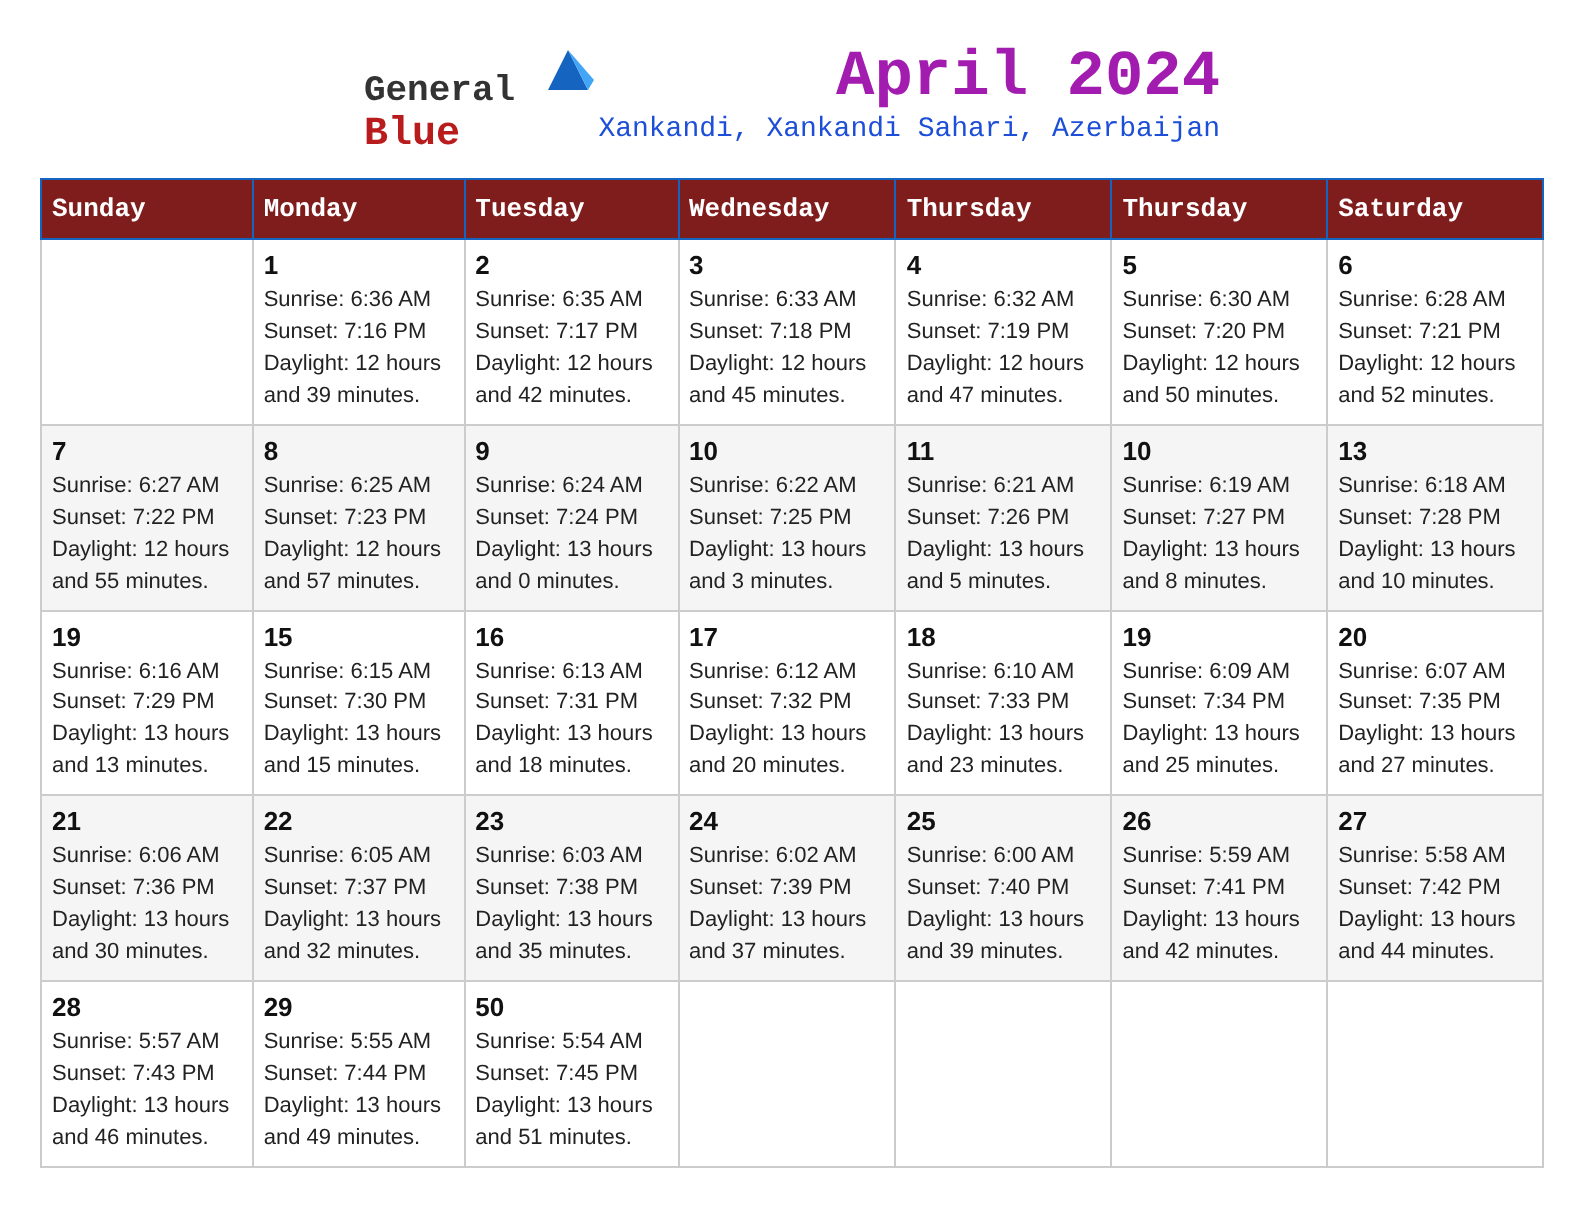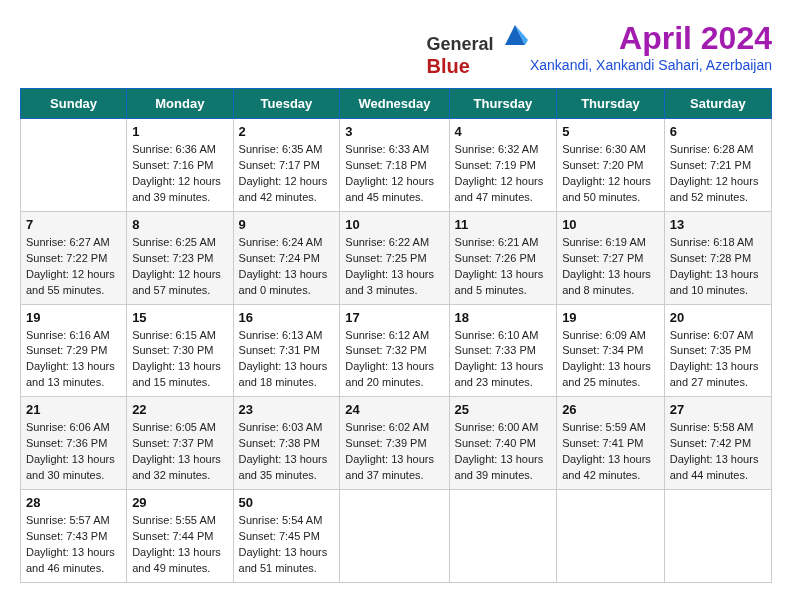--- a/index.html
+++ b/index.html
@@ -5,23 +5,24 @@
     * { box-sizing: border-box; margin: 0; padding: 0; }
     body {
       font-family: Arial, sans-serif;
       background: #fff;
       width: 792px;
       min-height: 612px;
       padding: 20px;
     }
     .header {
       display: flex;
-      justify-content: flex-end;
+      justify-content: center;
       align-items: flex-start;
       margin-bottom: 10px;
+      font-family: Liberation Mono, monospace;
     }
     .logo {
       display: flex;
       align-items: center;
     }
     .logo-text-general {
       font-size: 18px;
       font-weight: bold;
       color: #333;
     }
@@ -46,27 +47,28 @@
     .subtitle {
       font-size: 14px;
       color: #1d4ed8;
     }
     table {
       width: 100%;
       border-collapse: collapse;
       font-size: 11px;
     }
     thead tr th {
-      background-color: #0f766e;
+      background-color: #7f1d1d;
       color: #fff;
       padding: 7px 5px;
-      text-align: center;
+      text-align: left;
       font-size: 13px;
       font-weight: bold;
       border: 1px solid #1565c0;
+      font-family: Liberation Mono, monospace;
     }
     tbody tr td {
       border: 1px solid #ccc;
       vertical-align: top;
       padding: 5px;
       width: 113px;
       min-height: 80px;
     }
     tbody tr:nth-child(odd) {
       background: #fff;

